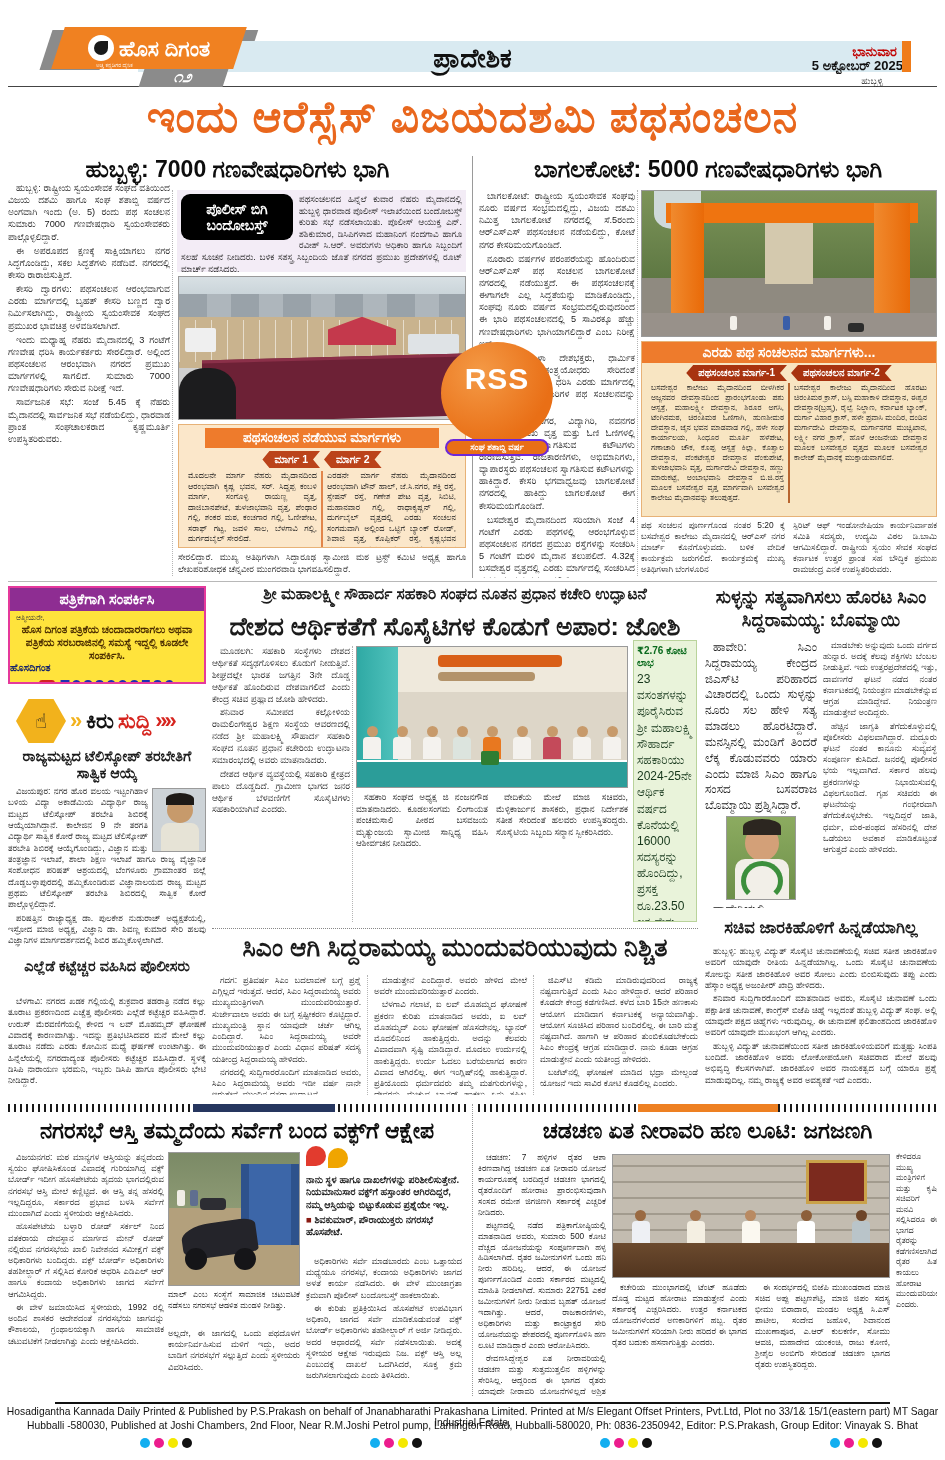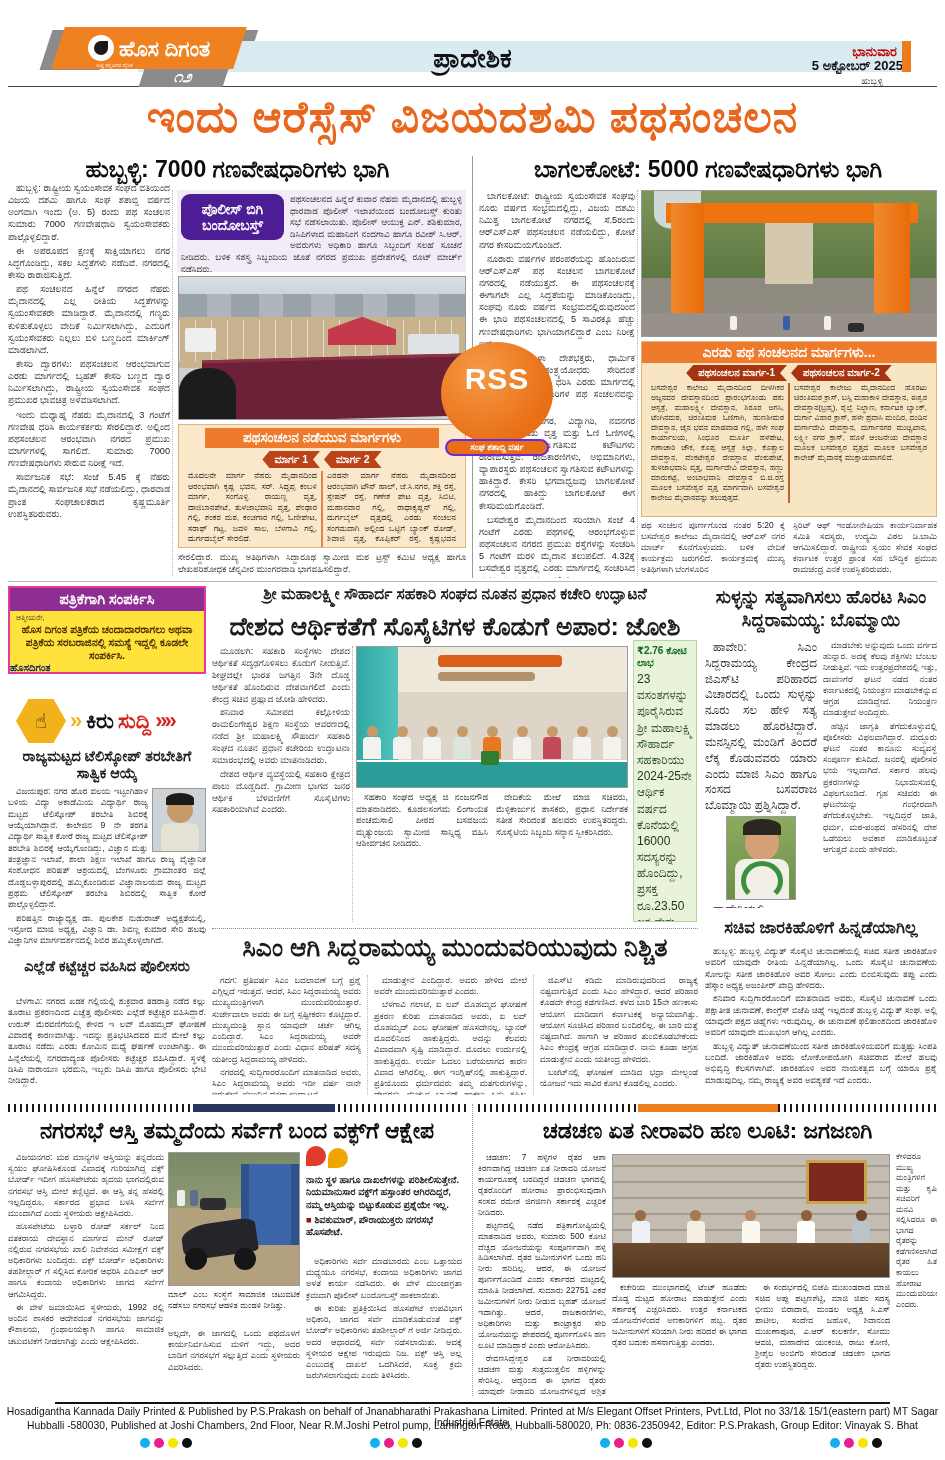--- a/index.html
+++ b/index.html
@@ -32,21 +32,21 @@
   .m-rule { left:8px; top:86px; width:929px; border-top:1.5px solid #444; }
 
   .main-head { left:0; top:92px; width:945px; font-size:44px; font-weight:800; color:#e9671d; letter-spacing:1px; }
 
   
   .art-head { font-weight:800; font-size:23px; color:#0d0d0d; }
   .vrule { border-left:1px solid #9a9a9a; }
   .colrule { border-right:1px dotted #b5b5b5; }
 
   .police-wrap { background:#f3ecf6; padding:4px; font-size:8.8px; }
-  .police-badge { float:left; width:103px; height:46px; margin:0 6px 2px 0; background:#4c1d95; border-radius:9px;
+  .police-badge { float:left; width:112px; height:46px; margin:0 6px 2px 0; background:#000000; border-radius:9px;
                   color:#fff; font-weight:800; font-size:14px; display:flex; align-items:center; justify-content:center;
                   text-align:center; line-height:1.15; padding:2px; }
 
   .photo { border:1px solid #9a9a9a; background:#cfcfcf; overflow:hidden; }
   .ph-part { position:absolute; }
 
   .routebox { background:#fbe7ca; border:1px solid #e7b277; }
   .routebox .rb-head { background:#ee7b2c; color:#fff; font-weight:800; text-align:center; }
   .rb-tabs { display:flex; justify-content:center; gap:4px; margin:3px 0; }
   .ribbon { background:#bb431a; color:#fff; font-weight:800; font-size:10.5px; padding:2px 12px;
@@ -145,21 +145,20 @@
   <div class="abs m-rule"></div>
 
   <div class="abs main-head ctr">ಇಂದು ಆರೆಸ್ಸೆಸ್ ವಿಜಯದಶಮಿ ಪಥಸಂಚಲನ</div>
 
   <div class="abs vrule" style="left:472px; top:156px; height:422px;"></div>
 
   <div class="abs art-head ctr" style="left:10px; top:156px; width:455px;">ಹುಬ್ಬಳ್ಳಿ: 7000 ಗಣವೇಷಧಾರಿಗಳು ಭಾಗಿ</div>
   <div class="abs jtext plist ofh" style="left:8px; top:182px; width:162px; height:388px; font-size:9.2px;">
       <p>ಹುಬ್ಬಳ್ಳಿ: ರಾಷ್ಟ್ರೀಯ ಸ್ವಯಂಸೇವಕ ಸಂಘದ ವತಿಯಿಂದ ವಿಜಯ ದಶಮಿ ಹಾಗೂ ಸಂಘ ಶತಾಬ್ದಿ ವರ್ಷದ ಅಂಗವಾಗಿ ಇಂದು (ಅ. 5) ರಂದು ಪಥ ಸಂಚಲನ ಸುಮಾರು 7000 ಗಣವೇಷಧಾರಿ ಸ್ವಯಂಸೇವಕರು ಪಾಲ್ಗೊಳ್ಳಲಿದ್ದಾರೆ.</p>
       <p>ಈ ಅಪರೂಪದ ಕ್ಷಣಕ್ಕೆ ಸಾಕ್ಷಿಯಾಗಲು ನಗರ ಸಿದ್ಧಗೊಂಡಿದ್ದು, ಸಕಲ ಸಿದ್ಧತೆಗಳು ನಡೆದಿವೆ. ನಗರದಲ್ಲಿ ಕೇಸರಿ ರಾರಾಜಿಸುತ್ತಿದೆ.</p>
-      <p>ಪಥ ಸಂಚಲನದ ಹಿನ್ನೆಲೆ ನಗರದ ನೆಹರು ಮೈದಾನದಲ್ಲಿ ಎಲ್ಲ ರೀತಿಯ ಸಿದ್ಧತೆಗಳನ್ನು ಸ್ವಯಂಸೇವಕರೇ ಮಾಡಿದ್ದಾರೆ. ಮೈದಾನದಲ್ಲಿ ಗಣ್ಯರು ಕುಳಿತುಕೊಳ್ಳಲು ವೇದಿಕೆ ನಿರ್ಮಿಸಲಾಗಿದ್ದು, ಎದುರಿಗೆ ಸ್ವಯಂಸೇವಕರು ನಿಲ್ಲಲು ಬಿಳಿ ಬಣ್ಣದಿಂದ ಮಾರ್ಕಿಂಗ್ ಮಾಡಲಾಗಿದೆ.</p>
       <p>ಕೇಸರಿ ದ್ವಾರಗಳು: ಪಥಸಂಚಲನ ಆರಂಭವಾಗುವ ಎರಡು ಮಾರ್ಗದಲ್ಲಿ ಬೃಹತ್ ಕೇಸರಿ ಬಣ್ಣದ ದ್ವಾರ ನಿರ್ಮಿಸಲಾಗಿದ್ದು, ರಾಷ್ಟ್ರೀಯ ಸ್ವಯಂಸೇವಕ ಸಂಘದ ಪ್ರಮುಖರ ಭಾವಚಿತ್ರ ಅಳವಡಿಸಲಾಗಿದೆ.</p>
       <p>ಇಂದು ಮಧ್ಯಾಹ್ನ ನೆಹರು ಮೈದಾನದಲ್ಲಿ 3 ಗಂಟೆಗೆ ಗಣವೇಷ ಧರಿಸಿ ಕಾರ್ಯಕರ್ತರು ಸೇರಲಿದ್ದಾರೆ. ಅಲ್ಲಿಂದ ಪಥಸಂಚಲನ ಆರಂಭವಾಗಿ ನಗರದ ಪ್ರಮುಖ ಮಾರ್ಗಗಳಲ್ಲಿ ಸಾಗಲಿದೆ. ಸುಮಾರು 7000 ಗಣವೇಷಧಾರಿಗಳು ಸೇರುವ ನಿರೀಕ್ಷೆ ಇದೆ.</p>
       <p>ಸಾರ್ವಜನಿಕ ಸಭೆ: ಸಂಜೆ 5.45 ಕ್ಕೆ ನೆಹರು ಮೈದಾನದಲ್ಲಿ ಸಾರ್ವಜನಿಕ ಸಭೆ ನಡೆಯಲಿದ್ದು, ಧಾರವಾಡ ಪ್ರಾಂತ ಸಂಘಚಾಲಕರಾದ ಕೃಷ್ಣಮೂರ್ತಿ ಉಪಸ್ಥಿತರಿರುವರು.</p>
     </div>
   <div class="abs colrule" style="left:172px; top:190px; height:386px;"></div>
 
   <div class="abs police-wrap ofh" style="left:177px; top:190px; width:289px; height:82px;">
     <div class="police-badge">ಪೊಲೀಸ್ ಬಿಗಿ ಬಂದೋಬಸ್ತ್</div>
     <div class="jtext">ಪಥಸಂಚಲನದ ಹಿನ್ನೆಲೆ ಕುವಾರ ನೆಹರು ಮೈದಾನದಲ್ಲಿ ಹುಬ್ಬಳ್ಳಿ ಧಾರವಾಡ ಪೊಲೀಸ್ ಇಲಾಖೆಯಿಂದ ಬಂದೋಬಸ್ತ್ ಕುರಿತು ಸಭೆ ನಡೆಸಲಾಯಿತು. ಪೊಲೀಸ್ ಆಯುಕ್ತ ಎನ್. ಶಶಿಕುಮಾರ, ಡಿಸಿಪಿಗಳಾದ ಮಹಾನಿಂಗ ನಂದಗಾವಿ ಹಾಗೂ ರವೀಶ್ ಸಿ.ಆರ್. ಅವರುಗಳು ಅಧಿಕಾರಿ ಹಾಗೂ ಸಿಬ್ಬಂದಿಗೆ ಸಲಹೆ ಸೂಚನೆ ನೀಡಿದರು. ಬಳಿಕ ಸಶಸ್ತ್ರ ಸಿಬ್ಬಂದಿಯ ಜೊತೆ ನಗರದ ಪ್ರಮುಖ ಪ್ರದೇಶಗಳಲ್ಲಿ ರೂಟ್ ಮಾರ್ಚ್ ನಡೆಸಿದರು.</div>
   </div>
@@ -234,21 +233,21 @@
 
   <div class="abs rss" style="left:437px; top:336px; width:120px; height:122px;">
     <div class="rss-circle"></div>
     <div class="rss-flag"></div>
     <div class="rss-txt">RSS</div>
     <div class="rss-pill">ಸಂಘ ಶತಾಬ್ದಿ ವರ್ಷ</div>
   </div>
 
   <div class="abs" style="left:8px; top:581px; width:929px; border-top:1px solid #b8b8b8;"></div>
 
-  <div class="abs contact ofh" style="left:8px; top:586px; width:198px; height:88px;">
+  <div class="abs contact ofh" style="left:8px; top:586px; width:198px; height:98px;">
     <div class="contact-head">ಪತ್ರಿಕೆಗಾಗಿ ಸಂಪರ್ಕಿಸಿ</div>
     <div class="contact-sal">ಆತ್ಮೀಯರೇ,</div>
     <div class="contact-body">ಹೊಸ ದಿಗಂತ ಪತ್ರಿಕೆಯ ಚಂದಾದಾರರಾಗಲು ಅಥವಾ ಪತ್ರಿಕೆಯ ಸರಬರಾಜಿನಲ್ಲಿ ಸಮಸ್ಯೆ ಇದ್ದಲ್ಲಿ ಕೂಡಲೇ ಸಂಪರ್ಕಿಸಿ.</div>
     <div class="contact-brand">ಹೊಸದಿಗಂತ</div>
     <div class="contact-phone">
       <span class="phone-ic">✆</span>
       <span class="contact-num">7022002526</span>
     </div>
   </div>
 

